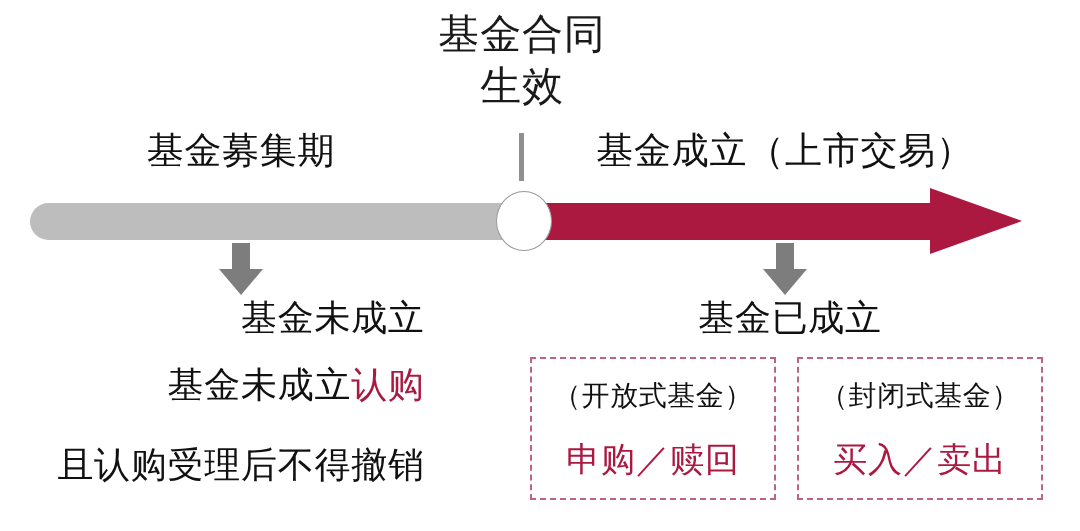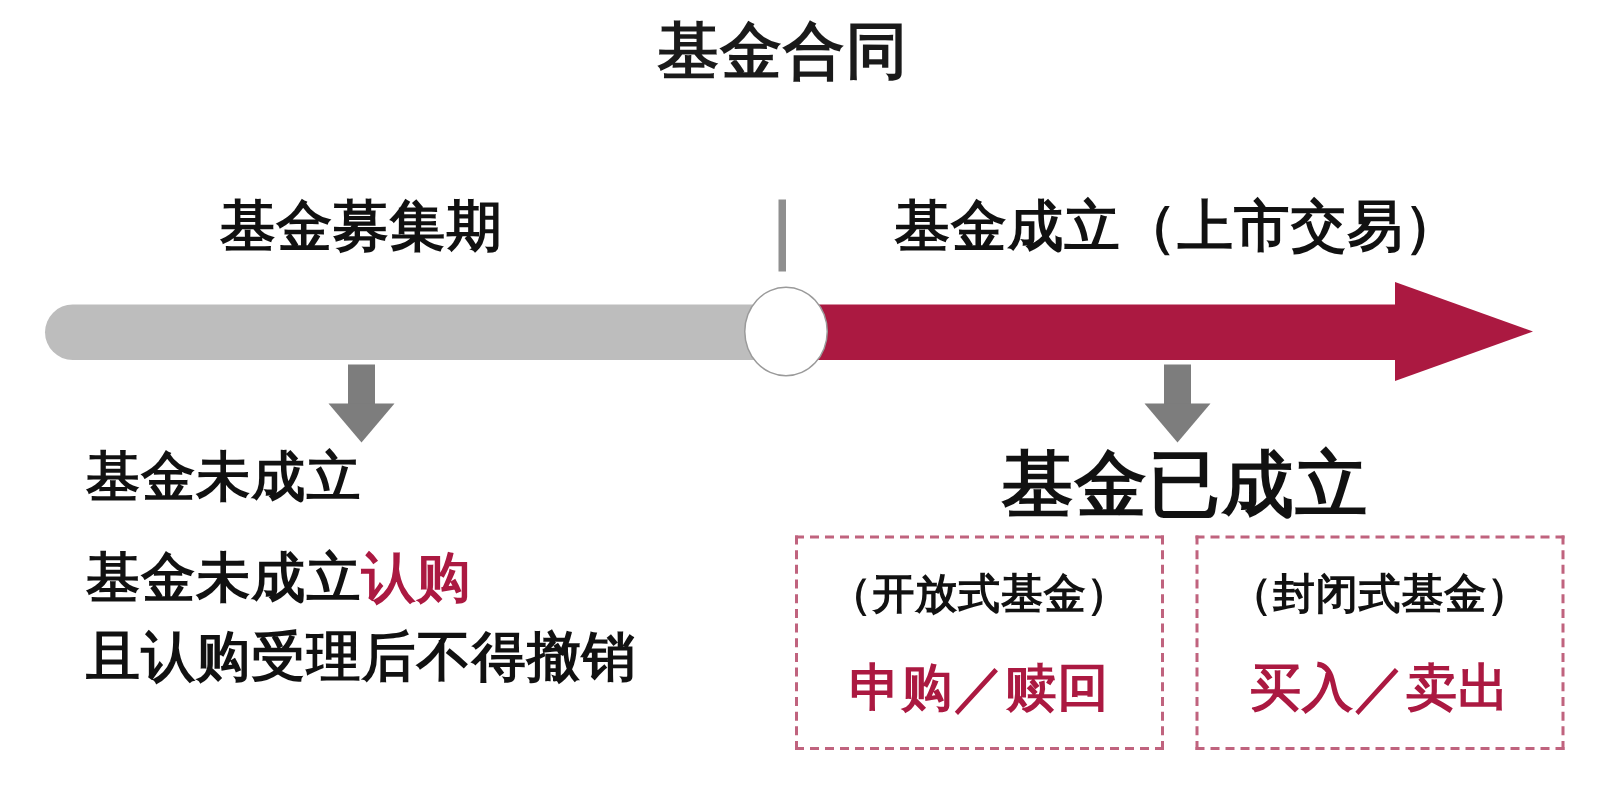--- a/index.html
+++ b/index.html
@@ -15,21 +15,21 @@
     position: relative;
     width: 1080px;
     height: 531px;
     overflow: hidden;
     background: #ffffff;
   }
 
   
   .cn {
     font-family: "Liberation Sans", "DejaVu Sans", sans-serif;
-    font-weight: bold;
+    font-weight: normal;
     letter-spacing: 0.02em;
     white-space: nowrap;
     line-height: 1;
   }
   .centered {
     position: absolute;
     transform: translateX(-50%);
     text-align: center;
   }
 
@@ -139,33 +139,33 @@
   }
   #arrow-left  { left: 219px; top: 243px; }
   #arrow-right { left: 763px; top: 243px; }
 
   
   #left-branch {
     position: absolute;
     left: 241px;
     top: 300px;
     transform: translateX(-50%);
-    text-align: left;
+    text-align: right;
     white-space: nowrap;
   }
   #left-branch .l1 { font-size: 36px; color: #111111; }
   #left-branch .l2 { font-size: 36px; color: #111111; margin-top: 31px; }
-  #left-branch .l3 { font-size: 36px; color: #111111; margin-top: 17px; }
+  #left-branch .l3 { font-size: 36px; color: #111111; margin-top: 44px; }
   .accent { color: #ab1941; }
 
   
   #right-branch-title {
     top: 300px;
     left: 790px;
-    font-size: 48px;
+    font-size: 36px;
     color: #111111;
   }
   .dashed-card {
     position: absolute;
     top: 357px;
     width: 246px;
     height: 143px;
     border: 2px dashed #c0637e;
     box-sizing: border-box;
     display: flex;
@@ -189,20 +189,21 @@
     margin-top: 32px;
   }
 </style>
 </head>
 <body>
 
 <div id="canvas">
 
   <div id="contract-title" class="cn centered">
     <span class="line1">基金合同</span>
+    <span class="line2">生效</span>
   </div>
 
   <div id="label-established" class="cn centered">基金成立（上市交易）</div>
   <div id="label-raising" class="cn centered">基金募集期</div>
 
   <div id="tick-mark"></div>
 
   <div id="timeline">
     <div id="bar-gray"></div>
     <div id="bar-red"></div>

